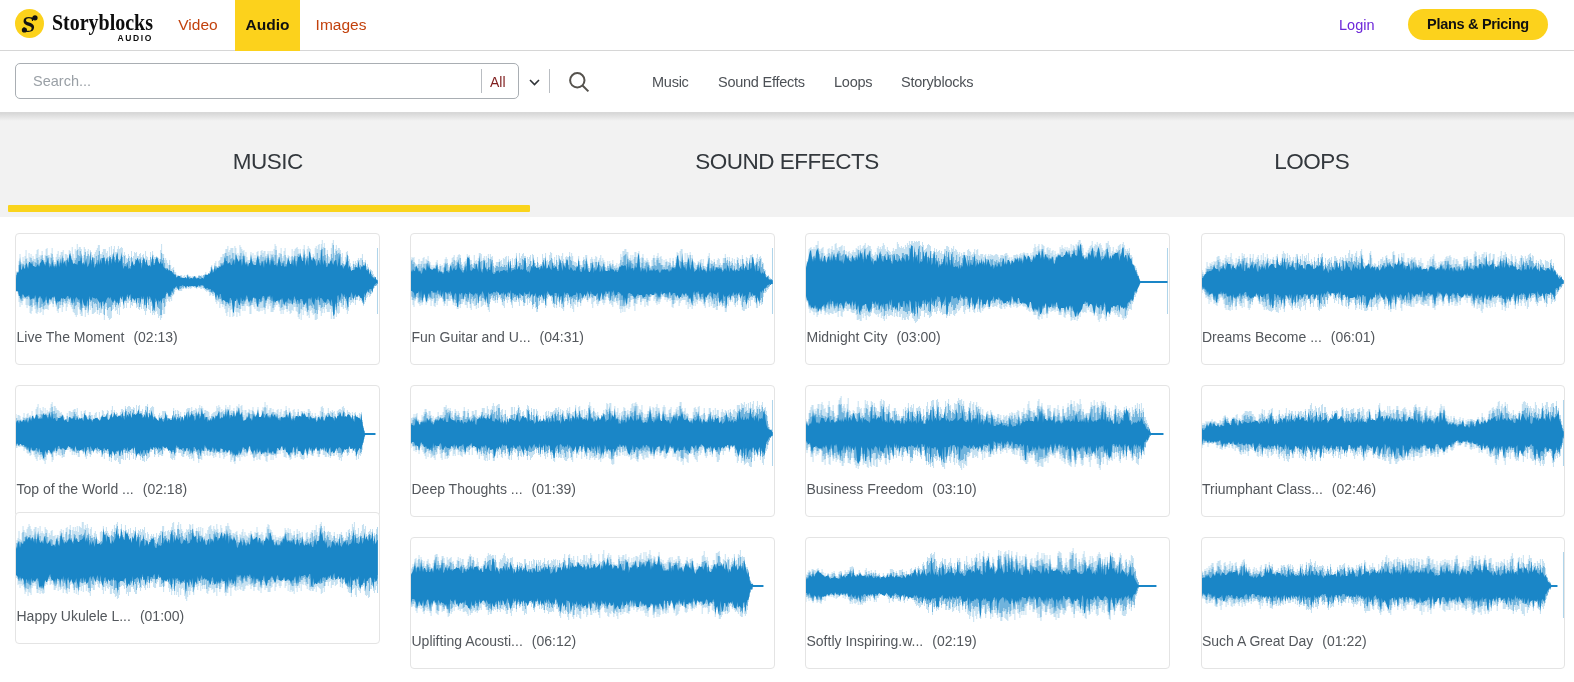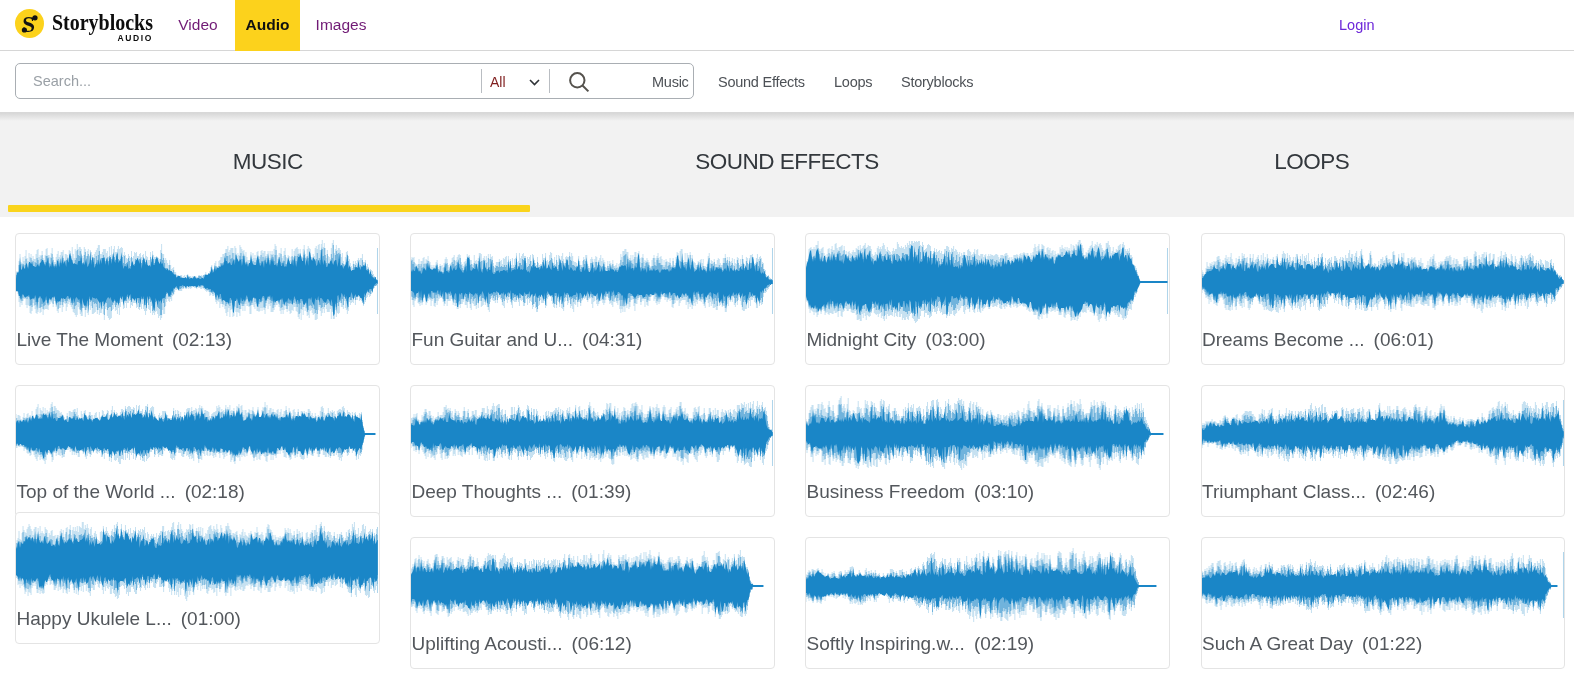--- a/index.html
+++ b/index.html
@@ -4,59 +4,60 @@
 html,body{width:1574px;height:682px;overflow:hidden;background:#fff;
 font-family:"Liberation Sans",sans-serif;position:relative}
 .hdr{position:absolute;left:0;top:0;width:1574px;height:51px;background:#fff;
 border-bottom:1px solid #d6d6d6}
 .logoc{position:absolute;left:15px;top:8px}
 .wordmark{position:absolute;left:52px;top:10px;font-family:"Liberation Serif",serif;
 font-weight:bold;font-size:23px;color:#0d0d0d;white-space:nowrap;
 transform:scaleX(.868);transform-origin:0 0}
 .audiosub{position:absolute;left:52px;top:33px;width:101px;text-align:right;
 font-size:8.5px;font-weight:bold;letter-spacing:1.6px;color:#0d0d0d}
-.hnav{position:absolute;top:0;height:50px;line-height:50px;font-size:15.5px;color:#701a75;text-align:center}
+.hnav{position:absolute;top:0;height:50px;line-height:50px;font-size:15.5px;color:#c2410c;text-align:center}
 .hnav.on{background:#fcd21c;color:#101010;font-weight:bold;height:51px}
 .login{position:absolute;left:1339px;top:0;height:50px;line-height:50px;font-size:14.5px;color:#6d28d9}
 .ppbtn{position:absolute;left:1408px;top:9px;width:140px;height:31px;background:#fcd21c;
 border-radius:16px;text-align:center;line-height:31px;font-size:14.5px;letter-spacing:-.3px;font-weight:bold;color:#111}
 .bar2{position:absolute;left:0;top:51px;width:1574px;height:62px;background:#fff;
 border-bottom:1px solid #d8d8d8;z-index:3}
-.sbox{position:absolute;left:15px;top:12px;width:679px;height:36px;
+.sbox{position:absolute;left:15px;top:12px;width:504px;height:36px;
 border:1px solid #a9aeb3;border-radius:5px;background:#fff}
 .sph{position:absolute;left:17px;top:9px;font-size:14.5px;color:#9aa0a6}
 .sdiv{position:absolute;top:5px;bottom:5px;width:1px;background:#b9bdc2}
 .sall{position:absolute;left:474px;top:10px;font-size:14px;color:#7f1d1d}
 .nav2 a{position:absolute;top:0;height:62px;line-height:62px;font-size:14.5px;
 letter-spacing:-.25px;color:#4d5156;text-decoration:none}
 .shadow{position:absolute;left:0;top:113px;width:1574px;height:8px;z-index:2;
 background:linear-gradient(#d7d7d7,#f2f2f2)}
 .tabs{position:absolute;left:0;top:113px;width:1574px;height:104px;background:#f2f2f2}
 .tab{position:absolute;top:0;width:519.3px;text-align:center;line-height:97px;
 font-size:22.5px;letter-spacing:-.5px;color:#33383d}
 .ybar{position:absolute;left:8px;top:92px;width:522px;height:7px;background:#fad41c;border-radius:1px}
 .card{position:absolute;width:364.5px;height:131.6px;background:#fff;
 border:1px solid #e4e4e4;border-radius:4px}
 .wf{position:absolute;left:0px;top:2px;width:362.5px;height:92px;display:block}
-.tt{position:absolute;left:0.5px;top:95px;font-size:19px;color:#53575c;white-space:nowrap}
+.tt{position:absolute;left:0.5px;top:95px;font-size:14px;color:#53575c;white-space:nowrap}
 .tm{margin-left:9px}
 </style></head><body>
 <div class="hdr">
 <svg class="logoc" width="30" height="32" viewBox="0 0 30 32">
 <circle cx="14.5" cy="15.5" r="14.5" fill="#fcd21c"></circle>
 <text x="7.2" y="23.6" font-family="Liberation Serif,serif" font-weight="bold" font-size="23" fill="#131313">S</text>
 <circle cx="20" cy="9.8" r="2.6" fill="#131313"></circle>
 <circle cx="9.4" cy="22" r="2.6" fill="#131313"></circle>
 </svg>
 <div class="wordmark">Storyblocks</div>
 <div class="audiosub">AUDIO</div>
 <div class="hnav" style="left:178px;width:40px">Video</div>
 <div class="hnav on" style="left:235px;width:65px">Audio</div>
 <div class="hnav" style="left:315px;width:52px">Images</div>
 <div class="login">Login</div>
+<div class="ppbtn">Plans &amp; Pricing</div>
 </div>
 <div class="bar2">
 <div class="sbox">
 <div class="sph">Search...</div>
 <div class="sdiv" style="left:465px"></div>
 <div class="sall">All</div>
 <svg style="position:absolute;left:513px;top:15px" width="11" height="7" viewBox="0 0 11 7">
 <path d="M1 1l4.5 4.5L10 1" stroke="#2f3337" stroke-width="1.6" fill="none"></path>
       </svg>
 <div class="sdiv" style="left:532.5px"></div>

